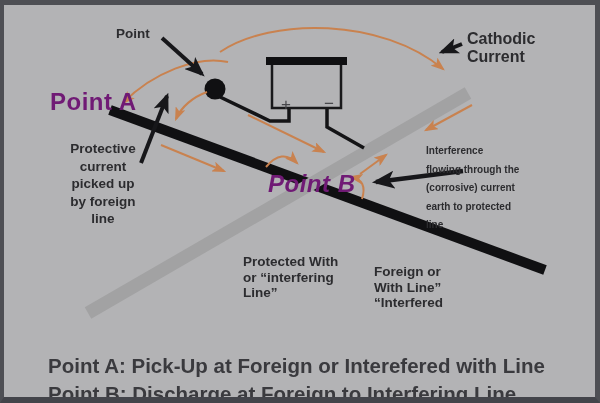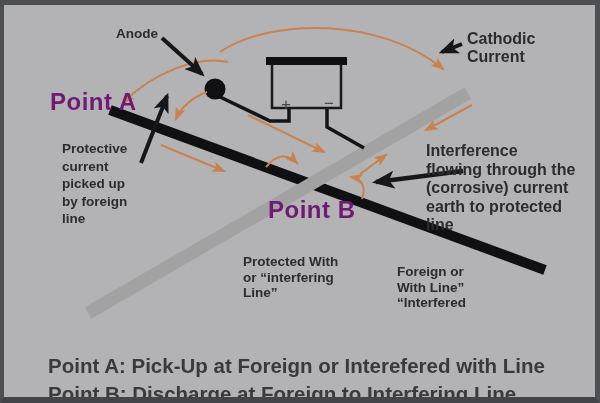--- a/index.html
+++ b/index.html
@@ -27,26 +27,26 @@
   .pointlbl{
     position:absolute;
     color:#701a75;
     font-weight:700;
     font-size:24px;
     white-space:nowrap;
     letter-spacing:.5px;
   }
   .anode-label{left:112px;top:20px;}
   .cathodic-label{left:463px;top:25px;line-height:18px;font-size:16px;}
-  .protective-label{left:58px;top:135px;width:82px;text-align:left;line-height:17.5px;}
-  .interference-label{left:422px;top:137px;line-height:18.5px;font-size:16px;}
+  .protective-label{left:58px;top:135px;width:82px;text-align:center;line-height:17.5px;}
+  .interference-label{left:422px;top:137px;line-height:18.5px;font-size:10px;}
   .protected-line-label{left:239px;top:249px;line-height:15.7px;}
-  .foreign-line-label{left:370px;top:259px;line-height:15.7px;margin-left:23px;}
+  .foreign-line-label{left:370px;top:259px;line-height:15.7px;}
   .point-a{left:46px;top:83px;}
-  .point-b{left:264px;top:191px;}
+  .point-b{left:264px;top:165px;font-style:italic;}
   .terminal{position:absolute;color:#46464a;font-size:17px;font-weight:400;}
   .term-plus{left:277px;top:90px;}
   .term-minus{left:320px;top:89px;}
   .caption{
     position:absolute;left:44px;top:347px;
     color:#3a3a3e;font-weight:700;font-size:20.5px;line-height:28px;
     white-space:nowrap;
   }
 </style>
 </head>
@@ -88,21 +88,21 @@
     </g>
 
     <g stroke="#17171a" fill="none">
       <path d="M 162,38 L 202,74" stroke-width="4" marker-end="url(#bArr)"></path>
       <path d="M 141,163 L 167,96" stroke-width="4" marker-end="url(#bArr)"></path>
       <path d="M 462,44 L 442,52" stroke-width="4" marker-end="url(#bArr)"></path>
       <path d="M 463,171 L 376,182" stroke-width="4.5" marker-end="url(#bArr)"></path>
     </g>
   </svg>
 
-  <div class="lbl anode-label">Anode</div>
+  <div class="lbl anode-label">Point</div>
 
   <div class="pointlbl point-a">Point A</div>
 
   <div class="lbl cathodic-label">
     <div>Cathodic</div>
     <div>Current</div>
   </div>
 
   <div class="lbl protective-label">
     <div>Protective</div>

